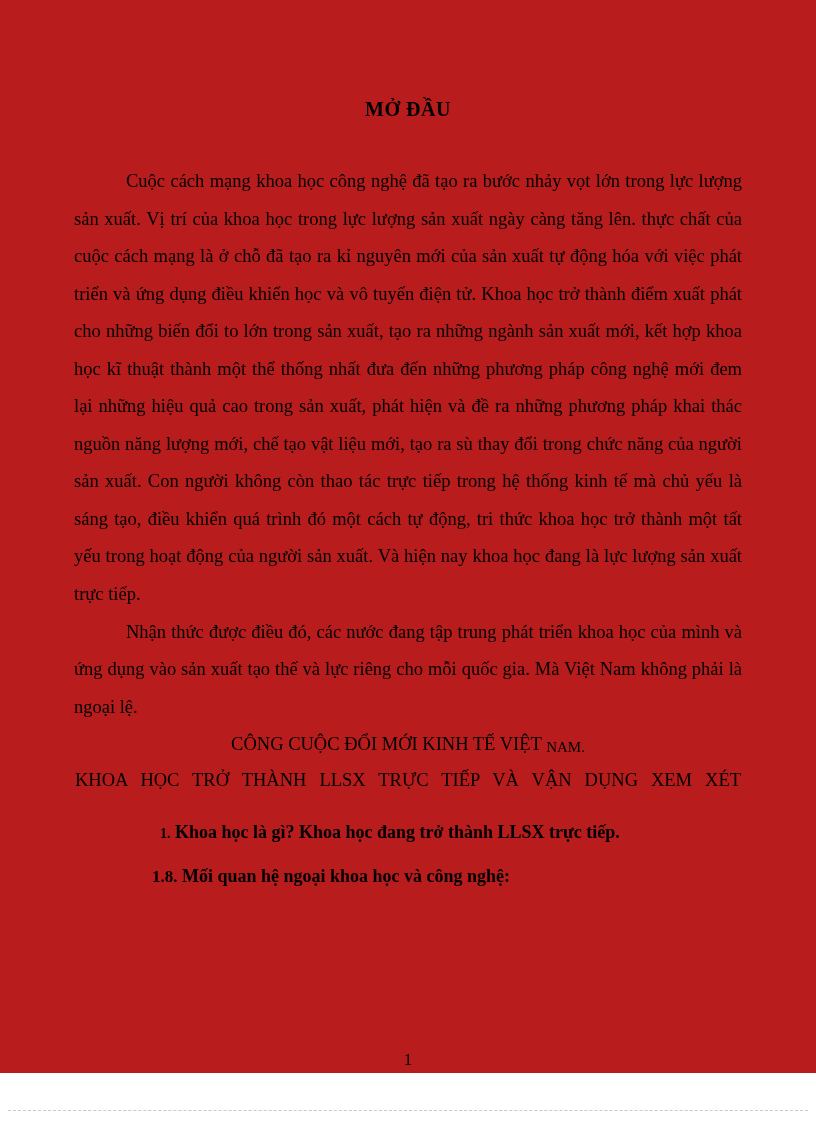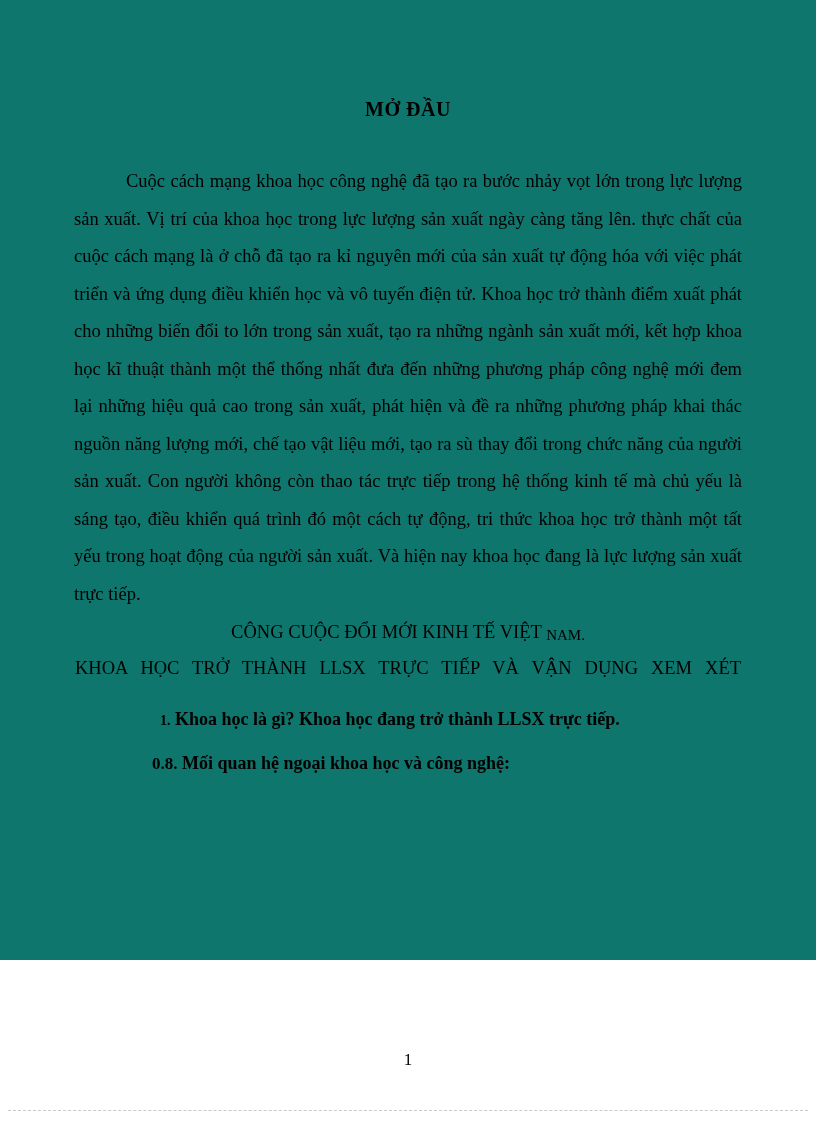--- a/index.html
+++ b/index.html
@@ -13,22 +13,22 @@
     font-family: "Liberation Serif", serif;
     color: #000000;
     position: relative;
     overflow: hidden;
   }
   .page {
     position: absolute;
     top: 0;
     left: 0;
     width: 816px;
-    height: 960px;
-    background: #0f766e;
+    height: 1073px;
+    background: #b91c1c;
   }
   .content {
     position: absolute;
     left: 74px;
     top: 78px;
     width: 668px;
   }
   .doc-title {
     text-align: center;
     font-weight: bold;
@@ -116,28 +116,29 @@
 </head>
 <body>
 
 <div class="page">
   <div class="content">
 
     <h1 class="doc-title">MỞ ĐẦU</h1>
 
     <p class="body-para para-gap-1">Cuộc cách mạng khoa học công nghệ đã tạo ra bước nhảy vọt lớn trong lực lượng sản xuất. Vị trí của khoa học trong lực lượng sản xuất ngày càng tăng lên. thực chất của cuộc cách mạng là ở chỗ đã tạo ra kỉ nguyên mới của sản xuất tự động hóa với việc phát triển và ứng dụng điều khiển học và vô tuyến điện tử. Khoa học trở thành điểm xuất phát cho những biến đổi to lớn trong sản xuất, tạo ra những ngành sản xuất mới, kết hợp khoa học kĩ thuật thành một thể thống nhất đưa đến những phương pháp công nghệ mới đem lại những hiệu quả cao trong sản xuất, phát hiện và đề ra những phương pháp khai thác nguồn năng lượng mới, chế tạo vật liệu mới, tạo ra sù thay đổi trong chức năng của người sản xuất. Con người không còn thao tác trực tiếp trong hệ thống kinh tế mà chủ yếu là sáng tạo, điều khiển quá trình đó một cách tự động, tri thức khoa học trở thành một tất yếu trong hoạt động của người sản xuất. Và hiện nay khoa học đang là lực lượng sản xuất trực tiếp.</p>
 
+    <p class="body-para para-gap-2">Nhận thức được điều đó, các nước đang tập trung phát triển khoa học của mình và ứng dụng vào sản xuất tạo thế và lực riêng cho mỗi quốc gia. Mà Việt Nam không phải là ngoại lệ.</p>
 
     <div class="caps-block">
       <span class="caps-line"><span>CÔNG CUỘC ĐỔI MỚI KINH TẾ VIỆT</span> <span class="small-caps-tail">NAM.</span></span>
       <span class="caps-line justified">KHOA HỌC TRỞ THÀNH LLSX TRỰC TIẾP VÀ VẬN DỤNG XEM XÉT</span>
     </div>
 
 
     <p class="list-item li-1"><span class="num-small">1.</span> <span>Khoa học là gì? Khoa học đang trở thành LLSX trực tiếp.</span></p>
 
-    <p class="list-item li-2"><span class="num-med">0.8.</span> <span>Mối quan hệ ngoại khoa học và công nghệ:</span></p>
+    <p class="list-item li-2"><span class="num-med">1.8.</span> <span>Mối quan hệ ngoại khoa học và công nghệ:</span></p>
 
   </div>
 
   <div class="page-number">1</div>
   <div class="bottom-rule"></div>
 </div>
 
 </body></html>

